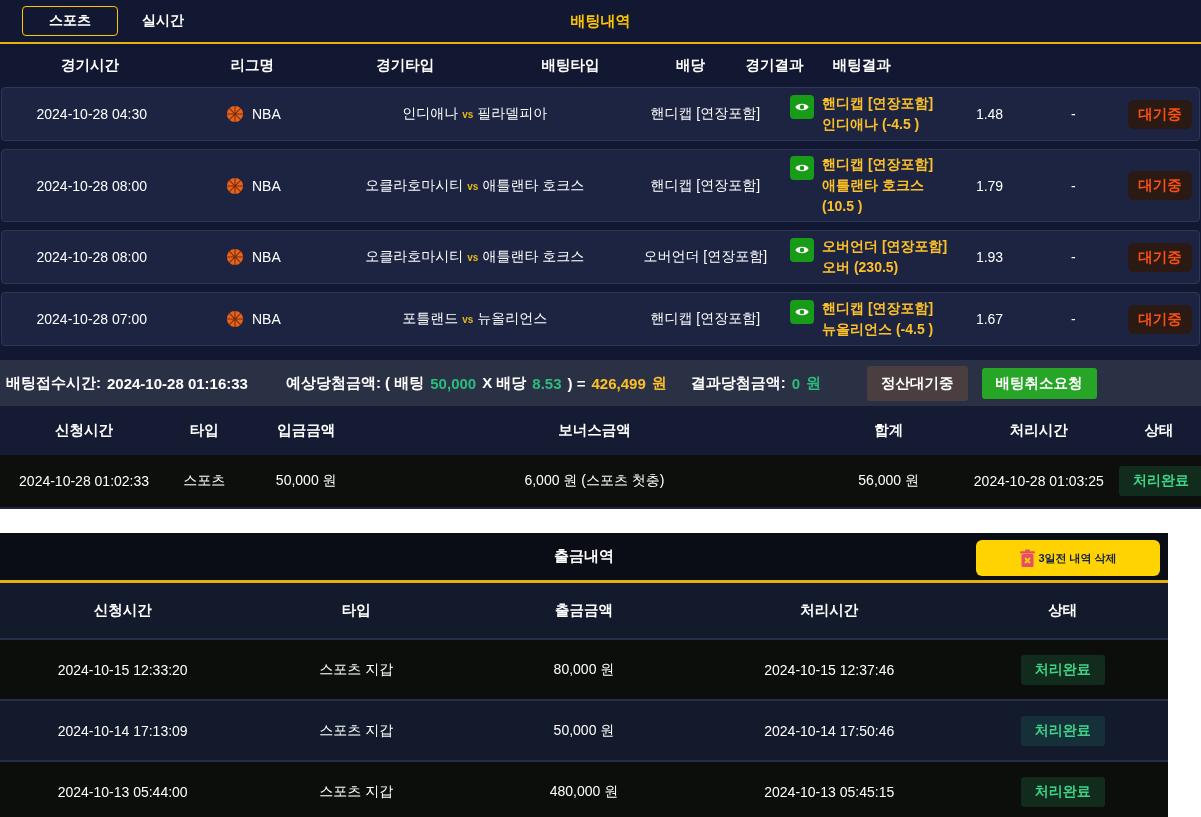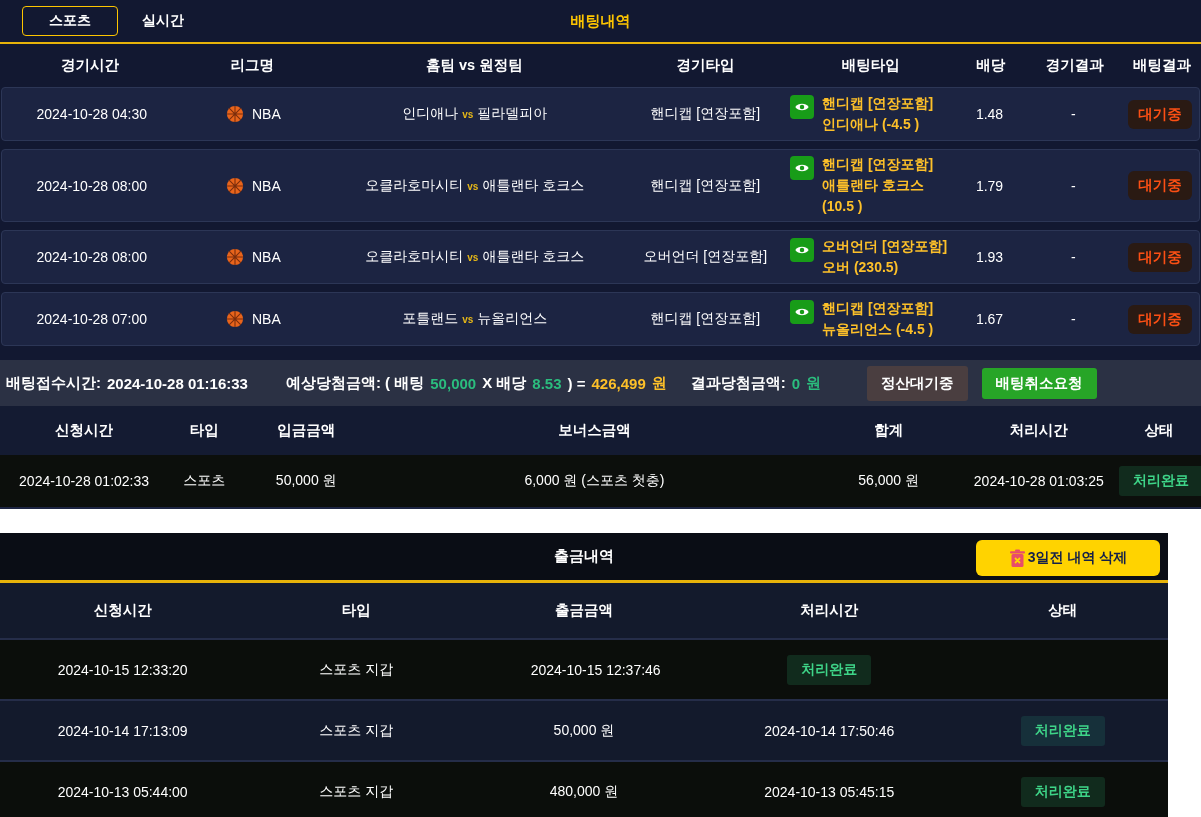--- a/index.html
+++ b/index.html
@@ -82,21 +82,21 @@
   .dep-row .d7 { text-align:left; padding-left:2px; }
   
   .wd-wrap { width:1168px; background:#0a0d15;margin-top:24px; }
   .wd-titlebar {
     position:relative; height:50px; display:flex; align-items:center;
     border-bottom:3px solid #e7b30a;
   }
   .wd-title { position:absolute; left:0; right:0; text-align:center; font-weight:bold; font-size:15px; color:#fff; }
   .delete-btn {
     position:absolute; right:8px; top:7px; height:36px; min-width:184px;
-    background:#ffd300; color:#14204a; font-weight:bold; font-size:14px;
+    background:#ffd300; color:#14204a; font-weight:bold; font-size:11px;
     border:none; border-radius:6px; cursor:pointer; display:flex; align-items:center;
     justify-content:center; gap:2px; font-family:inherit; padding:0 16px;
   }
   .wd-head { display:flex; align-items:center; height:55px; background:#131a2c; font-weight:bold; font-size:14.5px; }
   .wd-head > div { text-align:center; }
   .w1{width:21%;} .w2{width:19%;} .w3{width:20%;} .w4{width:22%;} .w5{width:18%;}
   .wd-row { display:flex; align-items:center; height:61px; font-size:14px; border-top:2px solid #252d49; }
   .wd-row > div { text-align:center; }
   .wd-row.dark { background:#0b0e0b;align-items:center; }
   .wd-row.navy { background:#131a2c; }
@@ -111,21 +111,20 @@
 
     <div class="tabbar">
       <div class="tab-sports">스포츠</div>
       <div class="tab-realtime">실시간</div>
       <div class="bet-title">배팅내역</div>
     </div>
 
     <div class="bet-head">
       <div class="c1">경기시간</div>
       <div class="c2">리그명</div>
-      <div class="c3">홈팀 vs 원정팀</div>
       <div class="c4">경기타입</div>
       <div class="c5">배팅타입</div>
       <div class="c6">배당</div>
       <div class="c7">경기결과</div>
       <div class="c8">배팅결과</div>
     </div>
 
     <div class="bet-row">
       <div class="c1">2024-10-28 04:30</div>
       <div class="c2">
@@ -304,20 +303,21 @@
       <div class="w1">신청시간</div>
       <div class="w2">타입</div>
       <div class="w3">출금금액</div>
       <div class="w4">처리시간</div>
       <div class="w5">상태</div>
     </div>
 
     <div class="wd-row dark">
       <div class="w1">2024-10-15 12:33:20</div>
       <div class="w2">스포츠 지갑</div>
+      <div class="w3">80,000 원</div>
       <div class="w4">2024-10-15 12:37:46</div>
       <div class="w5"><span class="done-badge">처리완료</span></div>
     </div>
     <div class="wd-row navy">
       <div class="w1">2024-10-14 17:13:09</div>
       <div class="w2">스포츠 지갑</div>
       <div class="w3">50,000 원</div>
       <div class="w4">2024-10-14 17:50:46</div>
       <div class="w5"><span class="done-badge">처리완료</span></div>
     </div>

